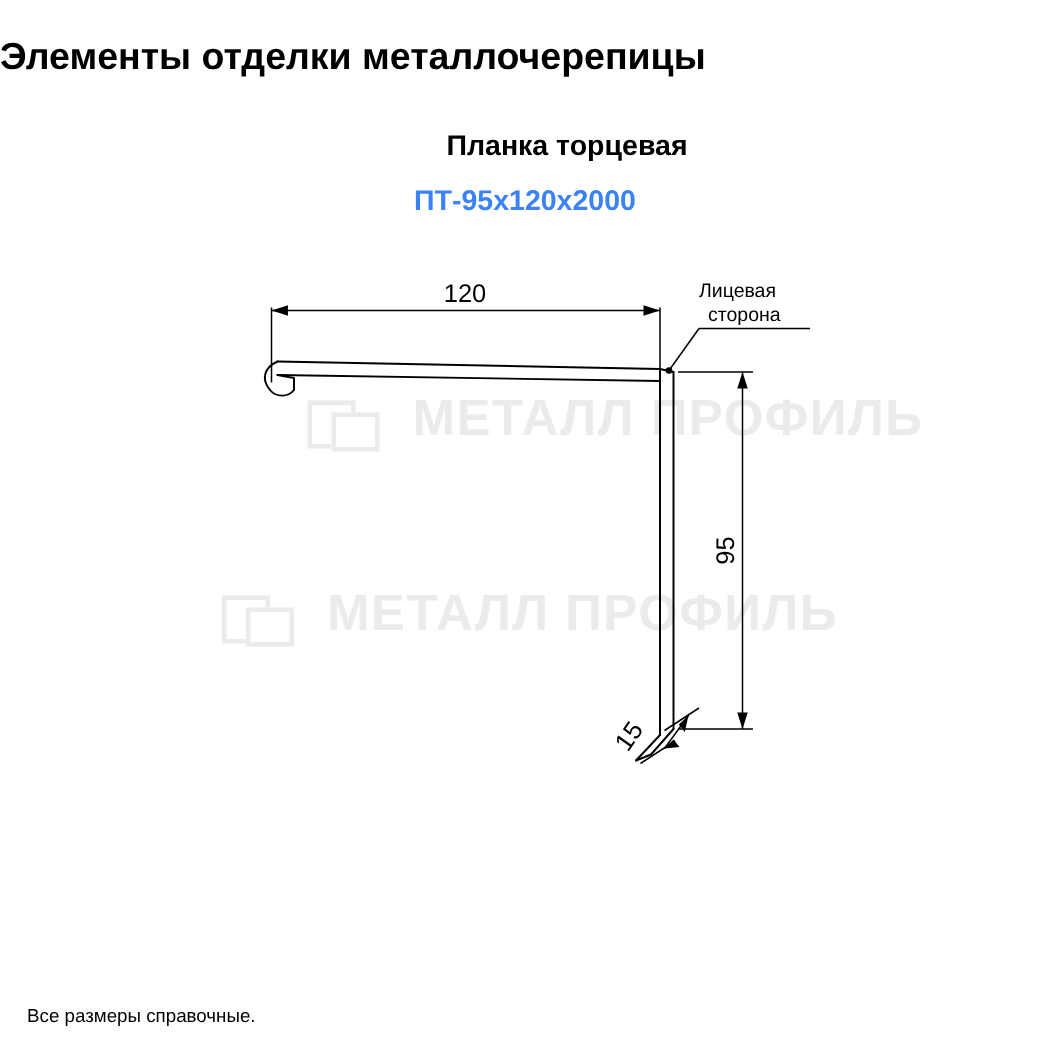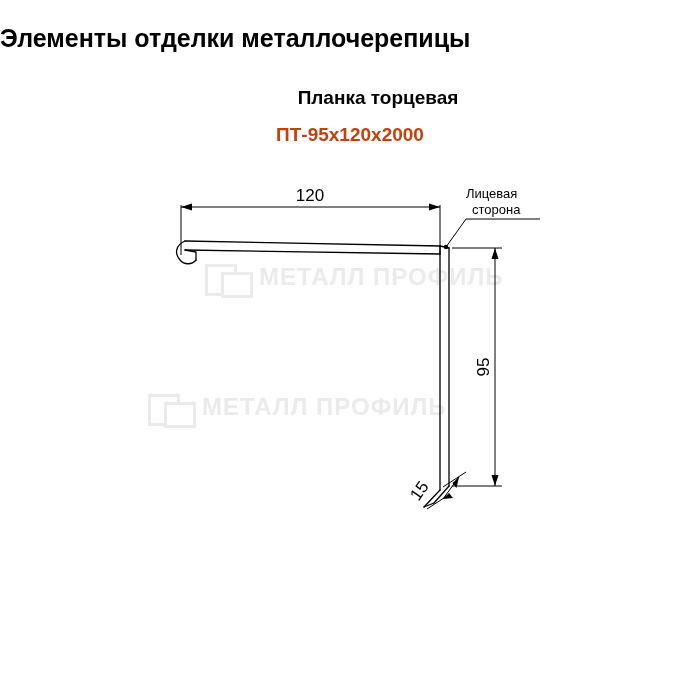--- a/index.html
+++ b/index.html
@@ -46,47 +46,47 @@
     padding-left: 28px;
   }
   .code-title {
     position: absolute;
     top: 124px;
     left: 0;
     width: 700px;
     text-align: center;
     font-size: 19px;
     font-weight: bold;
-    color: #c2410c;
+    color: #3b82f6;
   }
 
   
   .drawing {
     position: absolute;
     top: 150px;
     left: 0;
     width: 608px;
     height: 420px;
   }
   .drawing svg {
     display: block;
   }
 
   
   .watermark {
     position: absolute;
     pointer-events: none;
     color: #eceaea;
     font-weight: bold;
-    font-size: 24px;
+    font-size: 34px;
     letter-spacing: 1px;
     white-space: nowrap;
     display: flex;
     align-items: center;
-    gap: 10px;
+    gap: 26px;
   }
   .wm1 { top: 260px; left: 205px; }
   .wm2 { top: 390px; left: 148px; }
   .wm-mark {
     display: inline-block;
     width: 44px;
     height: 34px;
     position: relative;
   }
   .wm-mark::before {
@@ -205,15 +205,16 @@
         <line x1="466" y1="69" x2="540" y2="69"></line>
         <circle cx="446" cy="97" r="2.2" fill="#000000" stroke="none"></circle>
       </g>
       <text class="callout-label" x="466" y="48">Лицевая</text>
       <text class="callout-label" x="472" y="64">сторона</text>
 
     </svg>
   </div>
 
   <div class="footer">
+    <div>Все размеры справочные.</div>
   </div>
 
 </div>
 
 </body></html>

